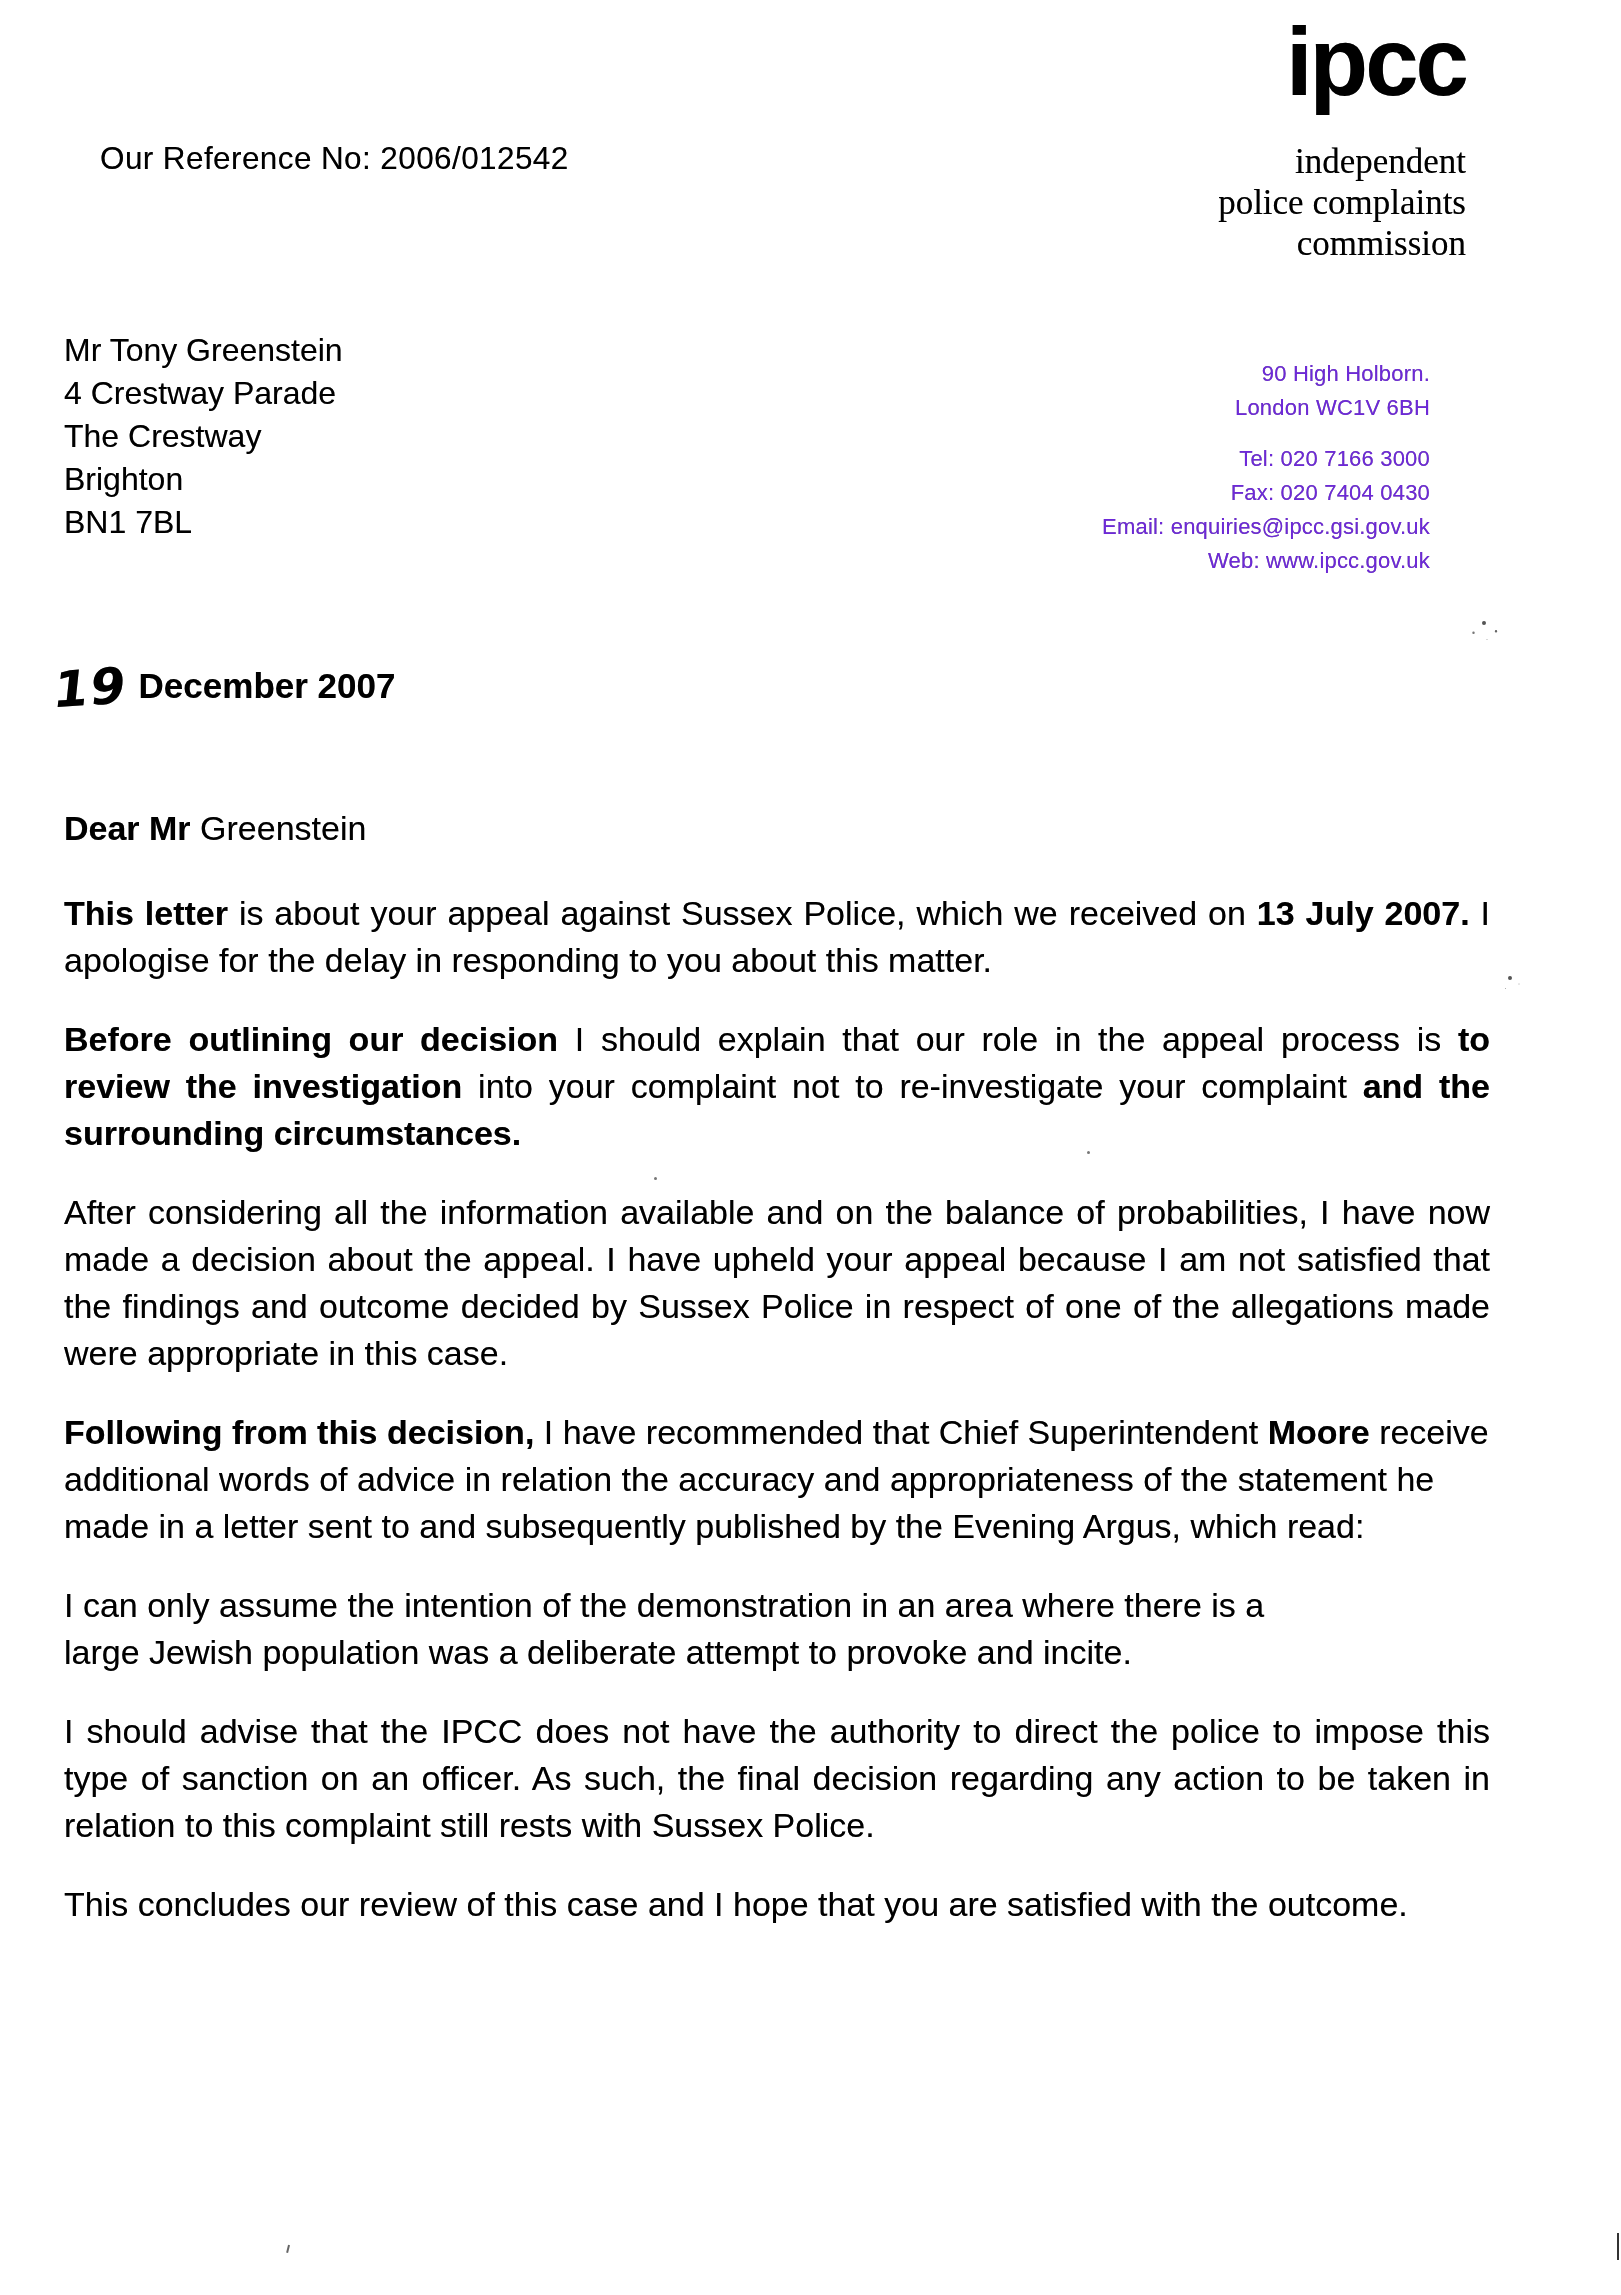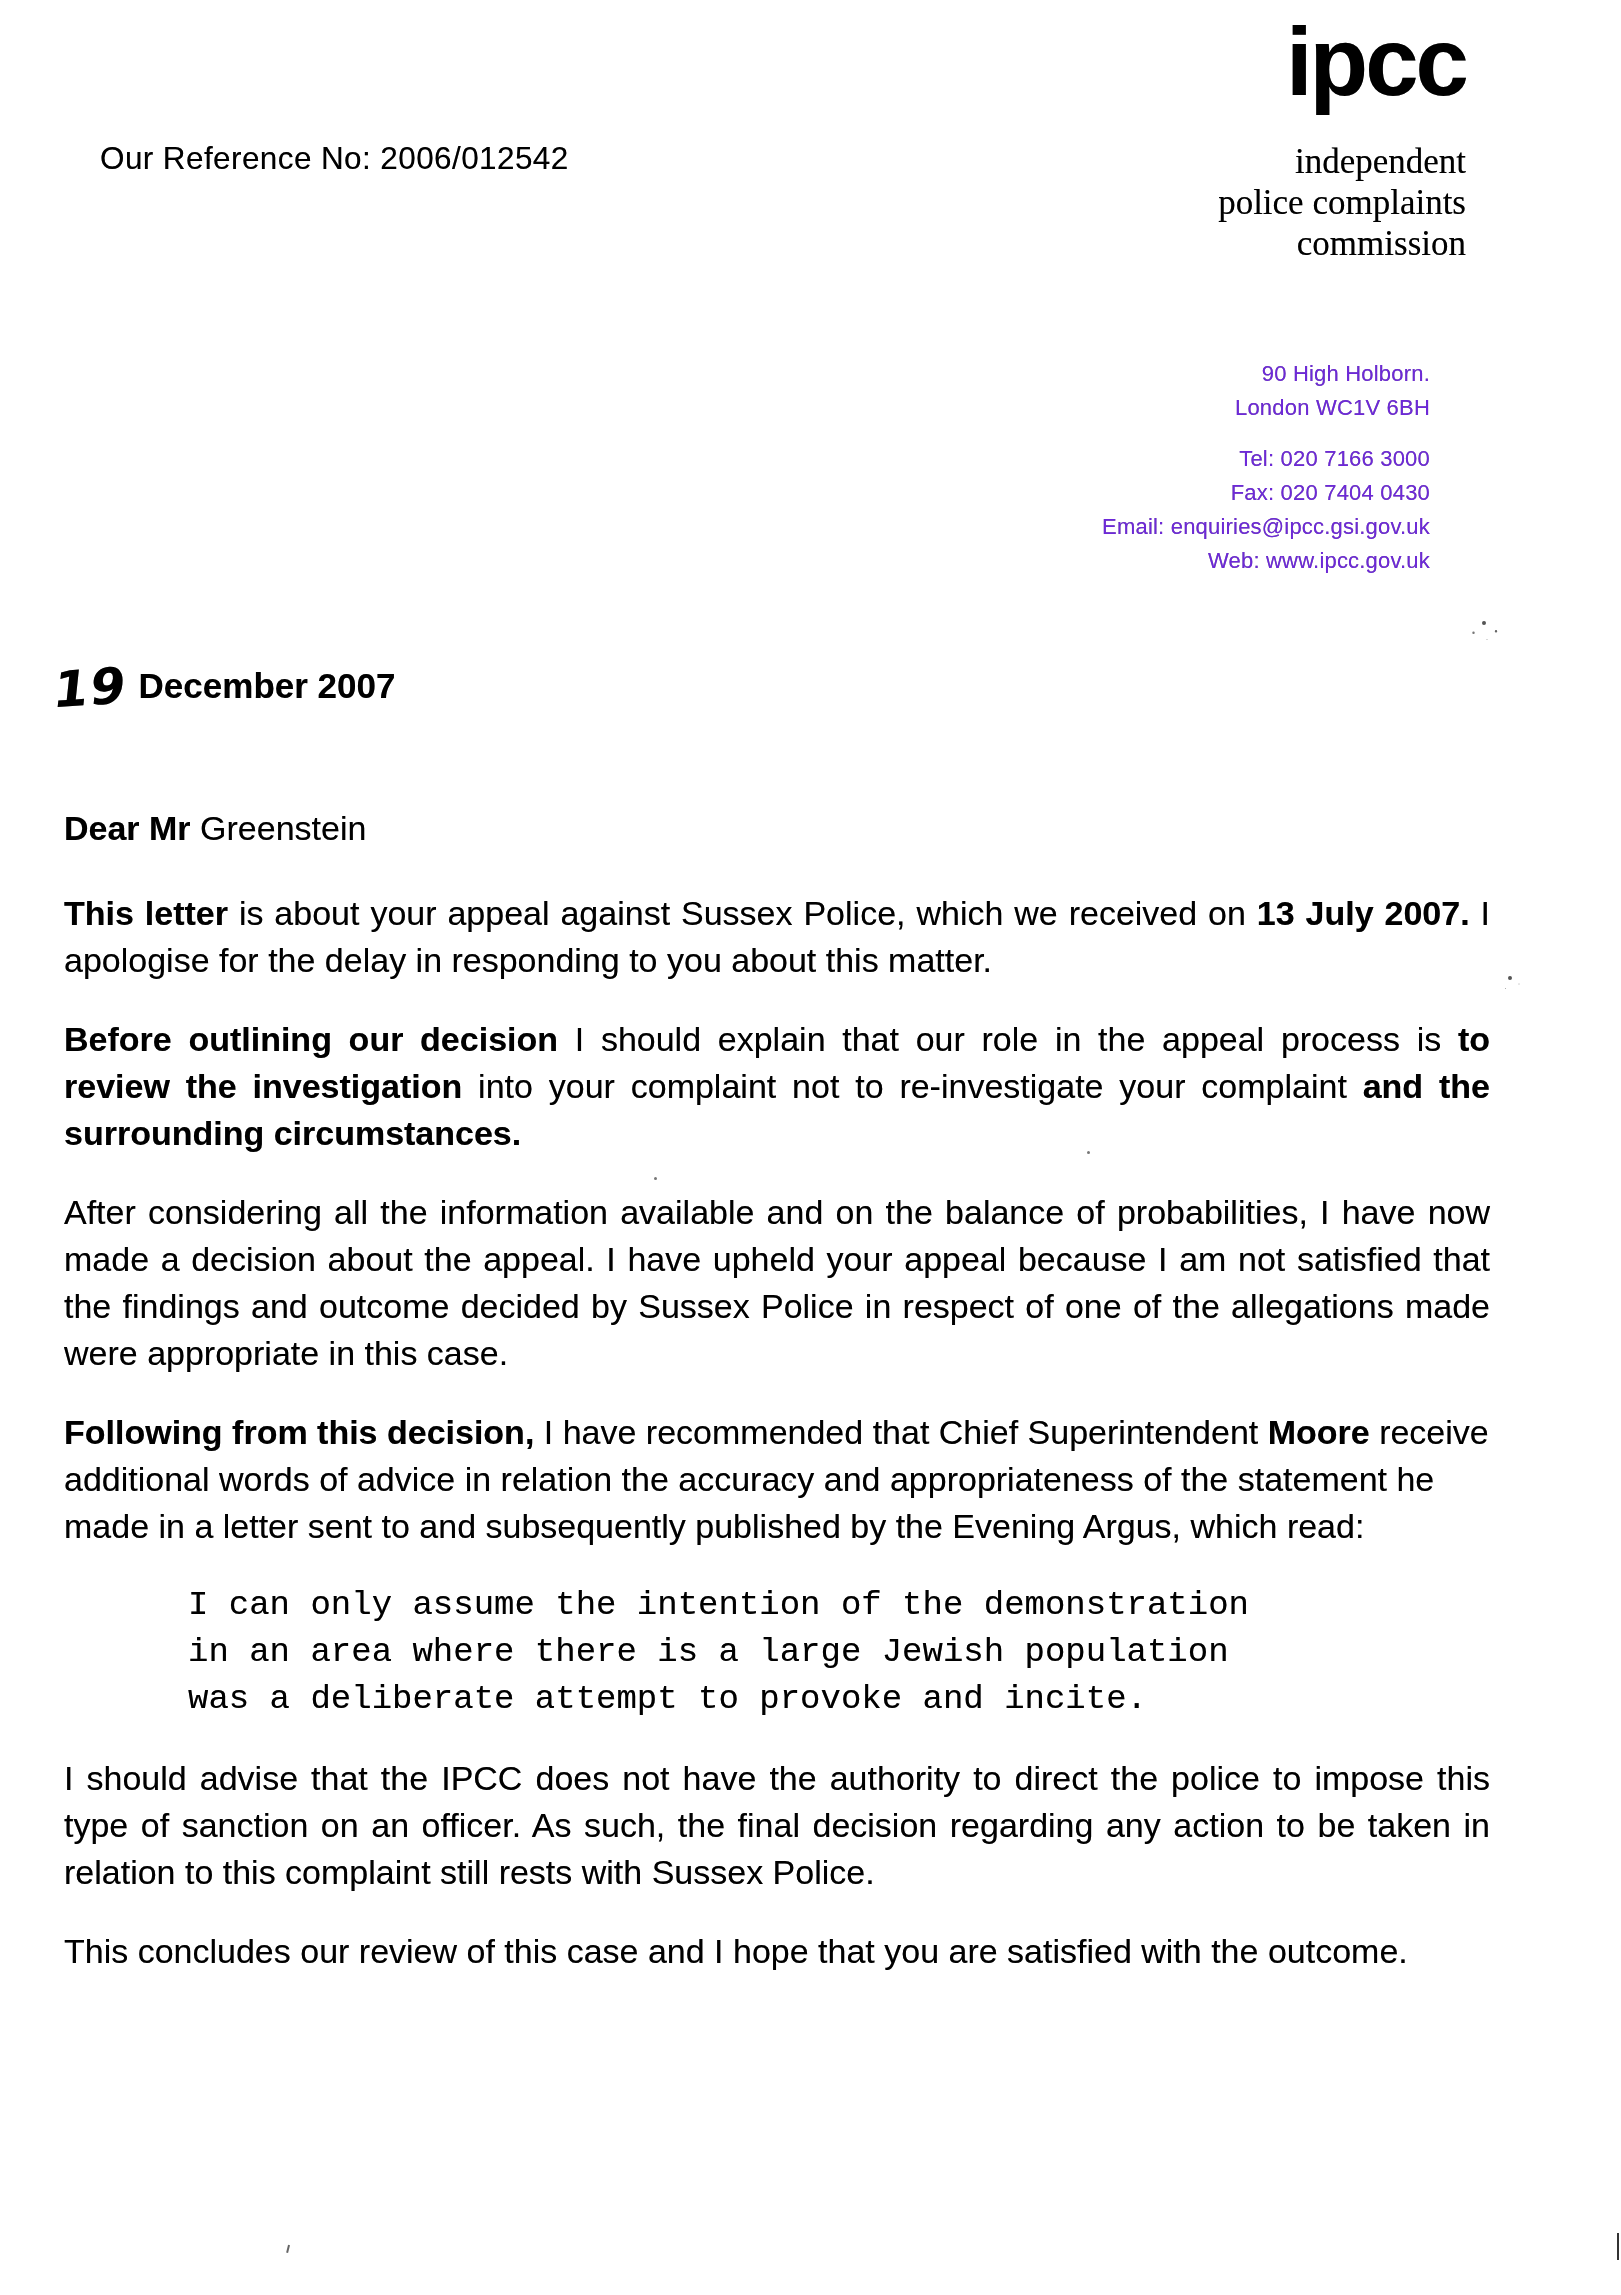--- a/index.html
+++ b/index.html
@@ -35,21 +35,21 @@
     font-family:"DejaVu Sans",sans-serif;
     font-size:50px;font-weight:600;
     transform:skewX(-10deg) rotate(-4deg);
     letter-spacing:1.5px;
   }
   .monthyear{font-size:35px;font-weight:700;margin-left:12px;vertical-align:6.8px;}
   .salutation{position:absolute;left:64px;top:809px;font-size:34px;}
   .body{position:absolute;left:64px;top:890px;width:1426px;font-size:34px;line-height:47px;}
   .para{margin:0 0 32px 0;}
   .justify{text-align:justify;text-align-last:left;}
-  .indent{margin-left:124px;margin-right:184px;font-family:Liberation Mono, monospace;}
+  .indent{margin-right:184px;}
   .b{font-weight:700;}
   .line{white-space:nowrap;}
   
   .speck{position:absolute;width:3.8px;height:3.8px;border-radius:50%;background:#555;}
   .edge-line{position:absolute;width:2.3px;background:#333;}
   .tick{position:absolute;width:2.3px;height:8.3px;background:#666;transform:rotate(14deg);}
 </style>
 </head>
 <body>
 
@@ -57,20 +57,27 @@
 
   <div class="ref">Our Reference No: 2006/012542</div>
 
   <div class="brand">ipcc</div>
   <div class="tagline">
       <div class="line">independent</div>
       <div class="line">police complaints</div>
       <div class="line">commission</div>
     </div>
 
+  <div class="recipient">
+      <div class="line">Mr Tony Greenstein</div>
+      <div class="line">4 Crestway Parade</div>
+      <div class="line">The Crestway</div>
+      <div class="line">Brighton</div>
+      <div class="line">BN1 7BL</div>
+    </div>
 
   <div class="contact">
     <div>
         <div class="line">90 High Holborn.</div>
         <div class="line">London WC1V 6BH</div>
       </div>
     <div class="contact-gap"></div>
     <div>
         <div class="line">Tel: 020 7166 3000</div>
         <div class="line">Fax: 020 7404 0430</div>

